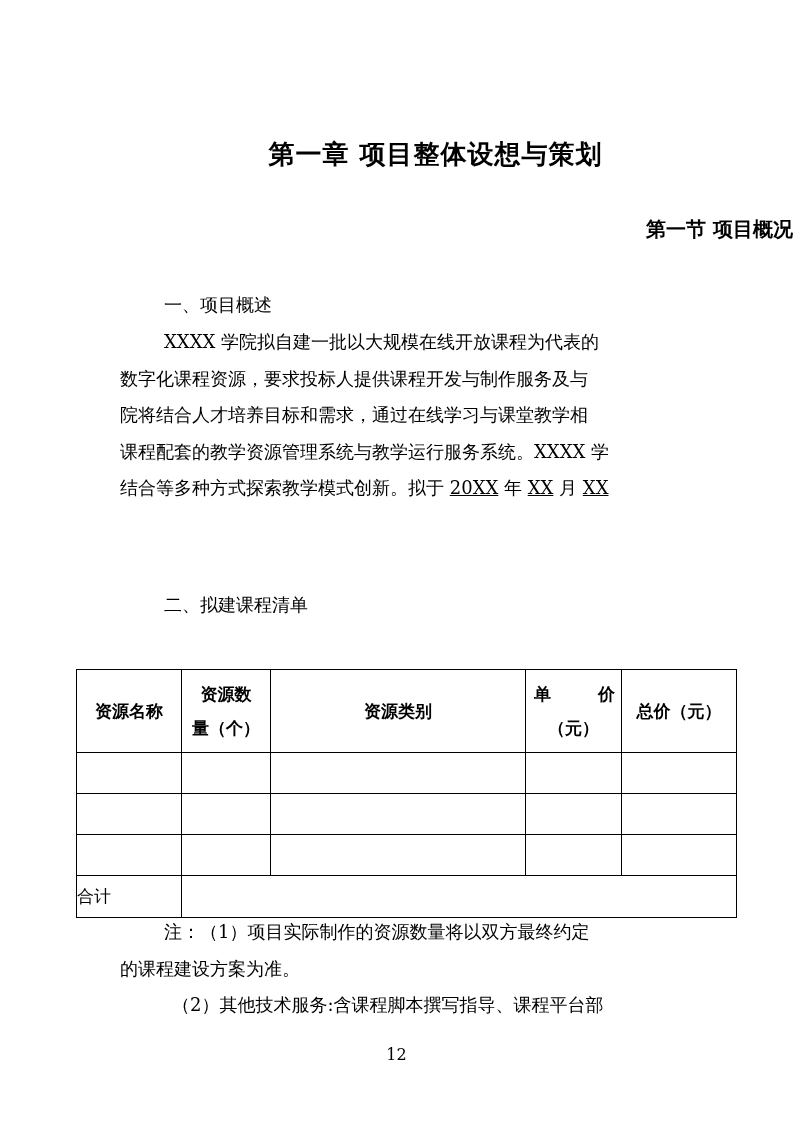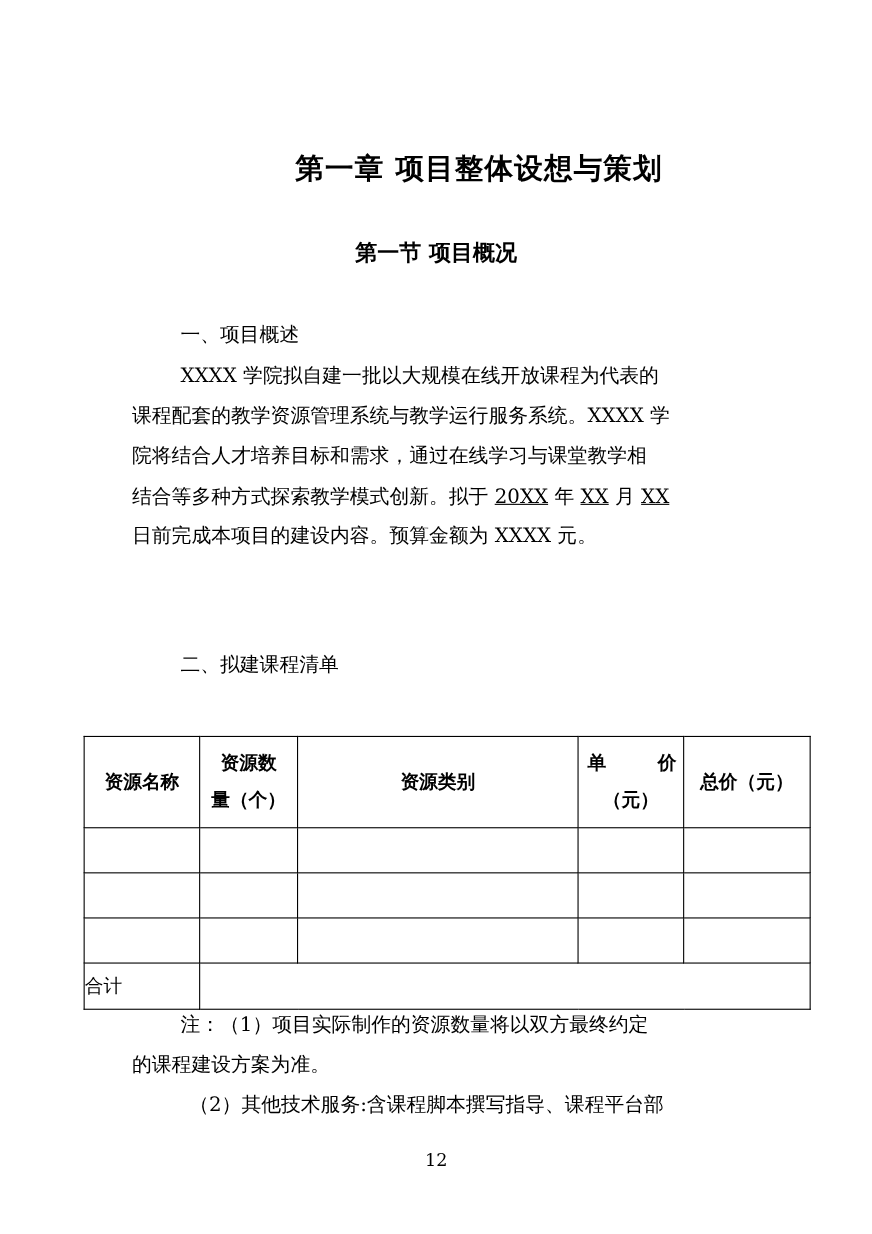--- a/index.html
+++ b/index.html
@@ -2,21 +2,21 @@
 <html><head>
 <meta charset="utf-8">
 <style>
   html, body { margin: 0; padding: 0; background: #ffffff; }
   body { width: 793px; height: 1122px; position: relative; overflow: hidden;
          font-family: "DejaVu Serif", "Liberation Serif", serif; color: #000; }
   .abs { position: absolute; }
   .chapter-title { left: 0; width: 793px; top: 134px; text-align: center;
     font-family: "DejaVu Sans", "Liberation Sans", sans-serif; font-weight: bold;
     font-size: 26px; line-height: 40px; letter-spacing: 1px; padding-left: 39px; }
-  .section-title { left: 0; width: 793px; top: 213px; text-align: center;
+  .section-title { left: 0; width: 793px; top: 213px; text-align: right;
     font-family: "DejaVu Sans", "Liberation Sans", sans-serif; font-weight: bold;
     font-size: 20px; line-height: 32px; }
   .heading { left: 164px; font-size: 18px; line-height: 30px; }
   .para { left: 120px; width: 556px; font-size: 18px; line-height: 36.5px;
     text-align: justify; text-align-last: left; }
   .para .indent { display: inline-block; width: 44px; }
   .u { text-decoration: underline; }
   table.resources { position: absolute; left: 76px; top: 656px; width: 660px;
     border-collapse: collapse; table-layout: fixed; margin-top: 13px; }
   table.resources td { border: 1.5px solid #000; padding: 0; }
@@ -32,24 +32,24 @@
 </head>
 <body>
 
 <div class="abs chapter-title">第一章  项目整体设想与策划</div>
 <div class="abs section-title">第一节  项目概况</div>
 
 <div class="abs heading" style="top:290px;">一、项目概述</div>
 
 <div class="abs para" style="top:324px;">
   <div><span class="indent"></span><span>XXXX 学院拟自建一批以大规模在线开放课程为代表的</span></div>
+  <div>数字化课程资源，要求投标人提供课程开发与制作服务及与</div>
+  <div>院将结合人才培养目标和需求，通过在线学习与课堂教学相</div>
   <div>课程配套的教学资源管理系统与教学运行服务系统。XXXX 学</div>
-  <div>院将结合人才培养目标和需求，通过在线学习与课堂教学相</div>
   <div><span>结合等多种方式探索教学模式创新。拟于 </span><span class="u">20XX</span><span> 年 </span><span class="u">XX</span><span> 月 </span><span class="u">XX</span></div>
-  <div>日前完成本项目的建设内容。预算金额为 XXXX 元。</div>
 </div>
 
 <div class="abs heading" style="top:590px;">二、拟建课程清单</div>
 
 <table class="resources">
   <colgroup>
     <col style="width:105px">
       <col style="width:89px">
       <col style="width:255px">
       <col style="width:96px">

